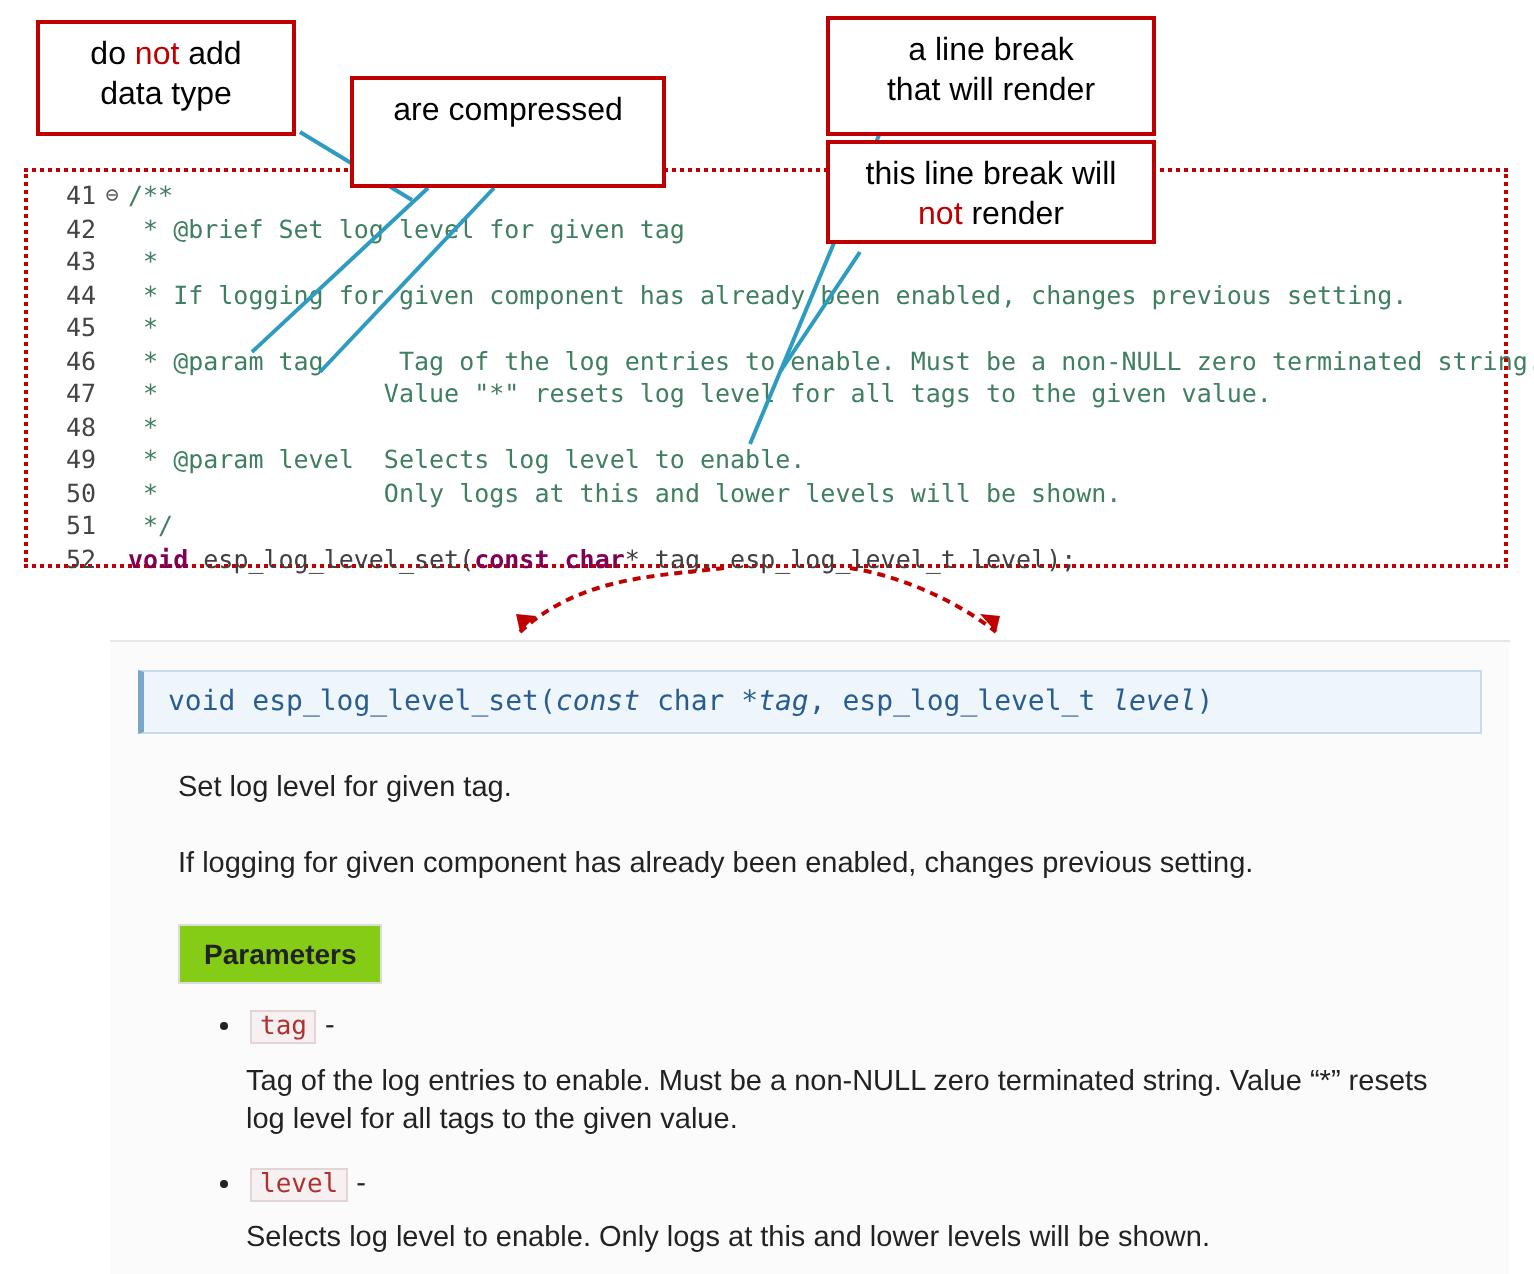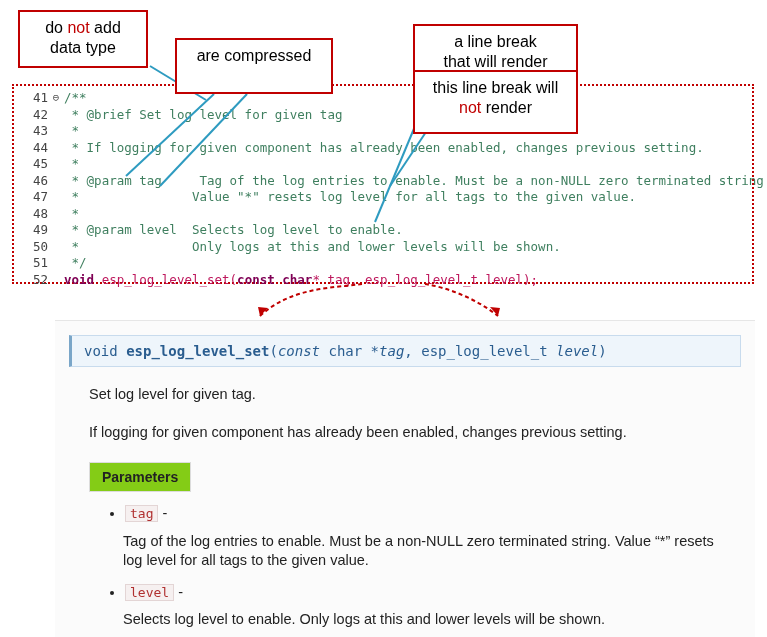--- a/index.html
+++ b/index.html
@@ -27,22 +27,22 @@
     padding: 6px 8px;
     box-sizing: border-box;
     z-index: 6;
   }
   .callout .em {
     color: #c00000;
   }
 
   #callout-datatype { left: 18px;  top: 10px;  width: 130px; height: 58px; }
   #callout-whitespace { left: 175px; top: 38px; width: 158px; height: 56px; }
-  #callout-linebreak-render { left: 413px; top: 8px; width: 165px; height: 60px; margin-top: 16px; }
-  #callout-linebreak-norender { left: 413px; top: 70px; width: 165px; height: 64px; }
+  #callout-linebreak-render { left: 413px; top: 8px; width: 165px; height: 60px; }
+  #callout-linebreak-norender { left: 413px; top: 70px; width: 165px; height: 52px; }
 
   
   .connector {
     position: absolute;
     z-index: 5;
     pointer-events: none;
   }
 
   
   #code-block {
@@ -84,21 +84,21 @@
     text-align: center;
     color: #555555;
     font-size: 11px;
   }
   .code-text {
     padding-left: 2px;
     white-space: pre;
   }
   .cmt { color: #3f7f5f; }
   .kw  { color: #7f0055; font-weight: bold; }
-  .plain { color: #be185d; }
+  .plain { color: #404040; }
 
   
   #arrows {
     position: absolute;
     left: 250px;
     top: 282px;
     width: 260px;
     height: 40px;
     z-index: 4;
   }
@@ -118,21 +118,21 @@
   #doc-signature {
     margin: 14px 14px 0 14px;
     background: #eef5fb;
     border: 1px solid #c8dbed;
     border-left: 3px solid #7aa6c8;
     padding: 7px 12px;
     font-family: "DejaVu Sans Mono", "Liberation Mono", monospace;
     font-size: 14px;
     color: #2a5d8f;
   }
-  #doc-signature .fn { font-weight: bold; color: #2a5d8f; }
+  #doc-signature .fn { font-weight: normal; color: #2a5d8f; }
   #doc-signature .it { font-style: italic; }
   #doc-signature .pl { color: #2a5d8f; }
 
   .doc-para {
     margin: 18px 28px 0 34px;
     font-size: 14.5px;
     color: #222222;
     line-height: 1.35;
   }
   #params-header {

